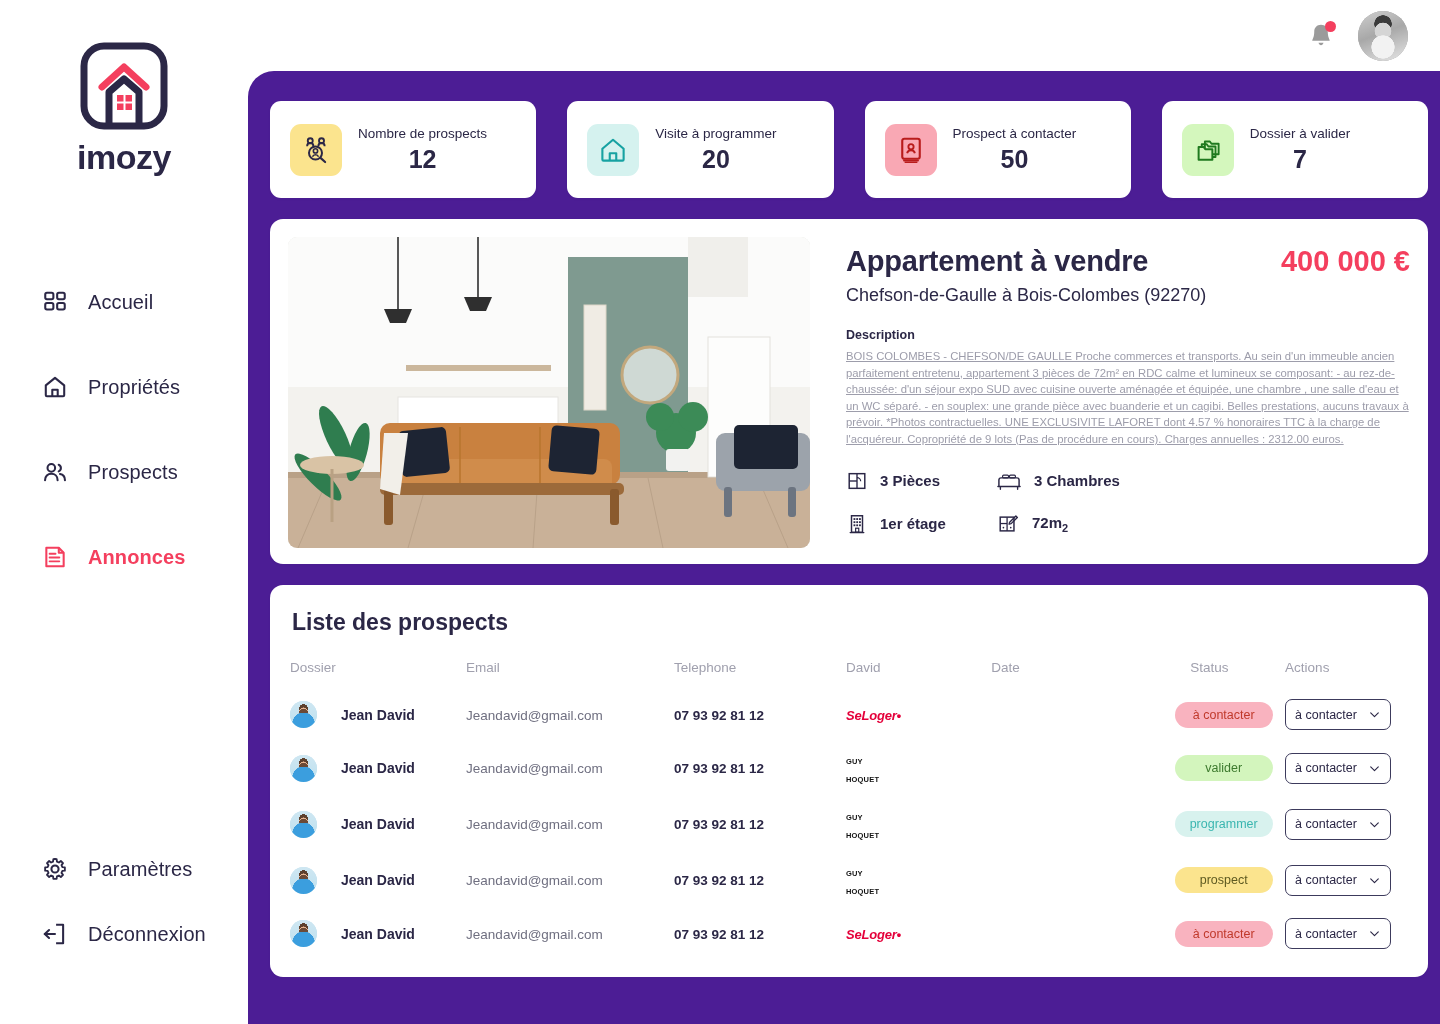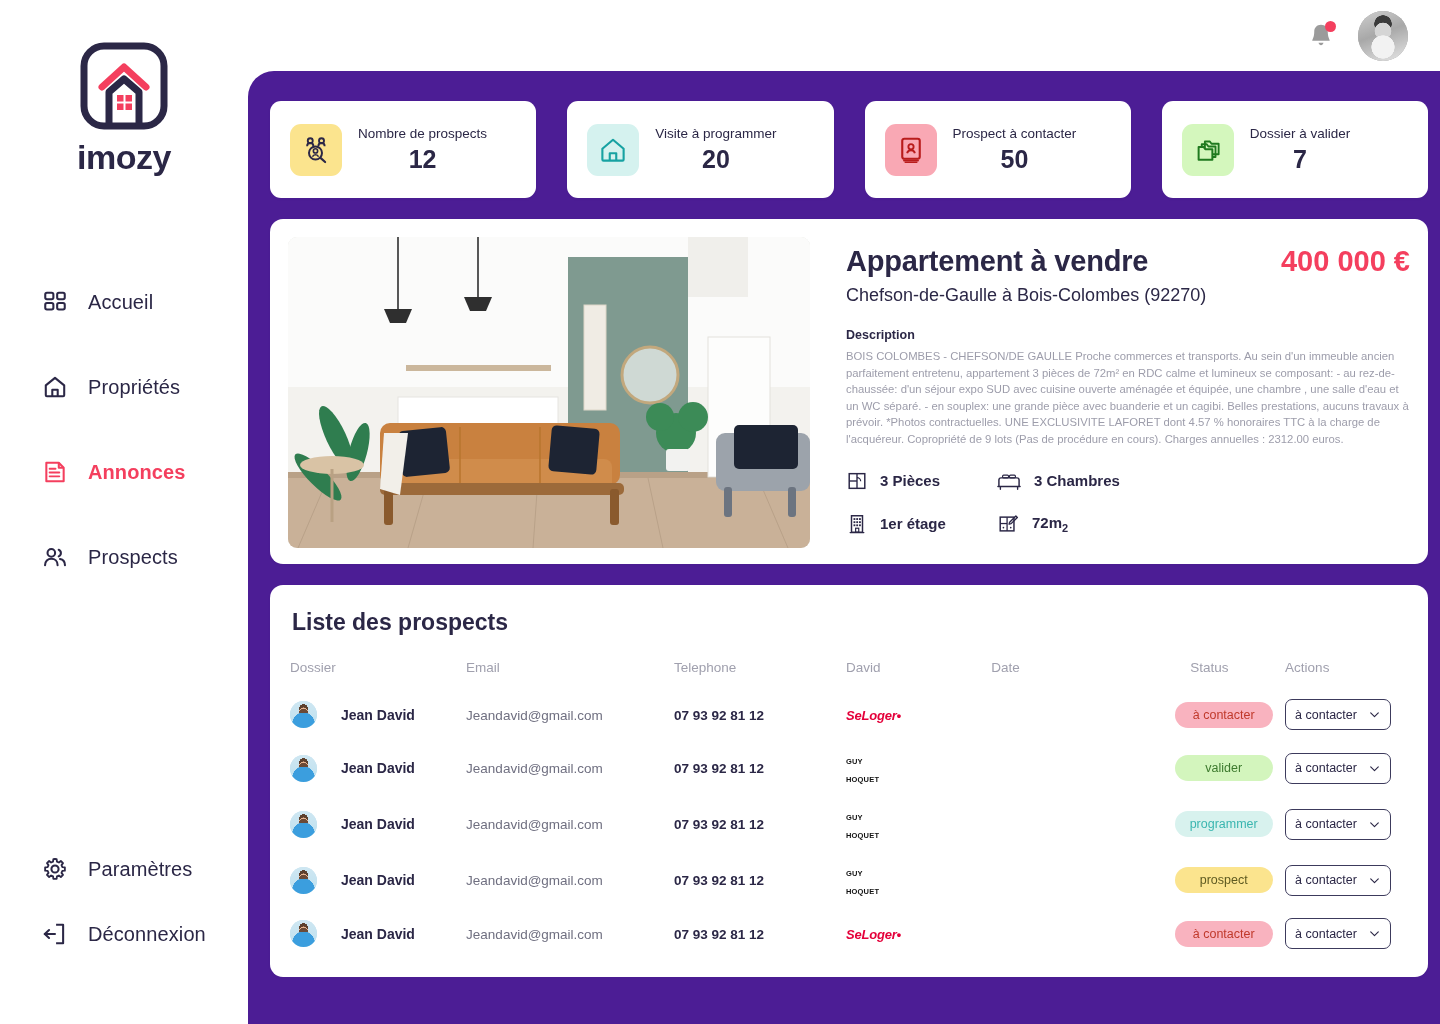--- a/index.html
+++ b/index.html
@@ -102,21 +102,21 @@
     overflow: hidden; position: relative; background: #dfe4e2;
   }
   .prop-info { flex: 1; padding-top: 8px; position: relative; }
   .prop-head { display: flex; align-items: flex-start; justify-content: space-between; }
   .prop-title { font-size: 29px; font-weight: 700; color: #2b2746; letter-spacing: -0.2px; }
   .prop-price { font-size: 29px; font-weight: 700; color: #f43f5e; white-space: nowrap; }
   .prop-sub { font-size: 18px; color: #2b2746; margin-top: 7px; }
   .desc-label { font-size: 12.5px; font-weight: 700; color: #2b2746; margin-top: 22px; }
   .desc-body {
     font-size: 11.3px; line-height: 1.47; color: #9d9dab;
-    margin-top: 6px; text-align: left;
+    margin-top: 6px; text-align: left; text-decoration: underline;
   }
   .feat-grid { margin-top: 22px; }
   .feat-row { display: flex; margin-bottom: 20px; }
   .feat { display: flex; align-items: center; gap: 12px; }
   .feat:first-child { width: 150px; }
   .feat-label { font-size: 15px; font-weight: 700; color: #2b2746; }
   .feat-label .sub { font-size: 11px; vertical-align: sub; }
 
   
   .table-card {
@@ -216,39 +216,39 @@
       </div>
 
       <div class="nav-item">
         <svg class="ico" viewBox="0 0 24 24">
           <path d="M3.5 10.5 L12 3.6 L20.5 10.5 L20.5 19.5 A1 1 0 0 1 19.5 20.5 L4.5 20.5 A1 1 0 0 1 3.5 19.5 Z" fill="none" stroke="#2b2746" stroke-width="1.9" stroke-linejoin="round"></path>
           <path d="M9.5 20.5 L9.5 14.5 L14.5 14.5 L14.5 20.5" fill="none" stroke="#2b2746" stroke-width="1.9" stroke-linejoin="round"></path>
         </svg>
         <span class="nav-label">Propriétés</span>
       </div>
 
+      <div class="nav-item">
+        <svg class="ico" viewBox="0 0 24 24">
+          <circle cx="8.6" cy="8.2" r="3.5" fill="none" stroke="#2b2746" stroke-width="1.9"></circle>
+          <path d="M2.8 19.5 C2.8 15.8 5.3 13.6 8.6 13.6 C11.9 13.6 14.4 15.8 14.4 19.5" fill="none" stroke="#2b2746" stroke-width="1.9" stroke-linecap="round"></path>
+          <path d="M15.4 5.3 A3.3 3.3 0 0 1 15.4 11.4" fill="none" stroke="#2b2746" stroke-width="1.9" stroke-linecap="round"></path>
+          <path d="M16.6 13.9 C19.3 14.4 21.2 16.4 21.2 19.5" fill="none" stroke="#2b2746" stroke-width="1.9" stroke-linecap="round"></path>
+        </svg>
+        <span class="nav-label">Prospects</span>
+      </div>
+
       <div class="nav-item active">
         <svg class="ico" viewBox="0 0 24 24">
           <path d="M4 3.5 L15.5 3.5 L20 8 L20 20.5 L4 20.5 Z" fill="none" stroke="#f43f5e" stroke-width="1.9" stroke-linejoin="round"></path>
           <path d="M15.5 3.5 L15.5 8 L20 8" fill="none" stroke="#f43f5e" stroke-width="1.9" stroke-linejoin="round"></path>
           <line x1="7" y1="9" x2="12.5" y2="9" stroke="#f43f5e" stroke-width="1.7" stroke-linecap="round"></line>
           <line x1="7" y1="12.5" x2="16" y2="12.5" stroke="#f43f5e" stroke-width="1.7" stroke-linecap="round"></line>
           <line x1="7" y1="16" x2="16" y2="16" stroke="#f43f5e" stroke-width="1.7" stroke-linecap="round"></line>
         </svg>
         <span class="nav-label">Annonces</span>
-      </div>
-
-      <div class="nav-item">
-        <svg class="ico" viewBox="0 0 24 24">
-          <circle cx="8.6" cy="8.2" r="3.5" fill="none" stroke="#2b2746" stroke-width="1.9"></circle>
-          <path d="M2.8 19.5 C2.8 15.8 5.3 13.6 8.6 13.6 C11.9 13.6 14.4 15.8 14.4 19.5" fill="none" stroke="#2b2746" stroke-width="1.9" stroke-linecap="round"></path>
-          <path d="M15.4 5.3 A3.3 3.3 0 0 1 15.4 11.4" fill="none" stroke="#2b2746" stroke-width="1.9" stroke-linecap="round"></path>
-          <path d="M16.6 13.9 C19.3 14.4 21.2 16.4 21.2 19.5" fill="none" stroke="#2b2746" stroke-width="1.9" stroke-linecap="round"></path>
-        </svg>
-        <span class="nav-label">Prospects</span>
       </div>
     </nav>
 
     <div class="nav-bottom">
       <div class="nav-item">
         <svg class="ico" viewBox="0 0 24 24">
           <circle cx="12" cy="12" r="3.3" fill="none" stroke="#2b2746" stroke-width="1.9"></circle>
           <path d="M12 2.6 L13.5 2.9 L13.8 5.2 L15.6 6 L17.4 4.6 L19.4 6.6 L18 8.4 L18.8 10.2 L21.1 10.5 L21.1 13.5 L18.8 13.8 L18 15.6 L19.4 17.4 L17.4 19.4 L15.6 18 L13.8 18.8 L13.5 21.1 L10.5 21.1 L10.2 18.8 L8.4 18 L6.6 19.4 L4.6 17.4 L6 15.6 L5.2 13.8 L2.9 13.5 L2.9 10.5 L5.2 10.2 L6 8.4 L4.6 6.6 L6.6 4.6 L8.4 6 L10.2 5.2 L10.5 2.9 Z" fill="none" stroke="#2b2746" stroke-width="1.7" stroke-linejoin="round"></path>
         </svg>
         <span class="nav-label">Paramètres</span>

